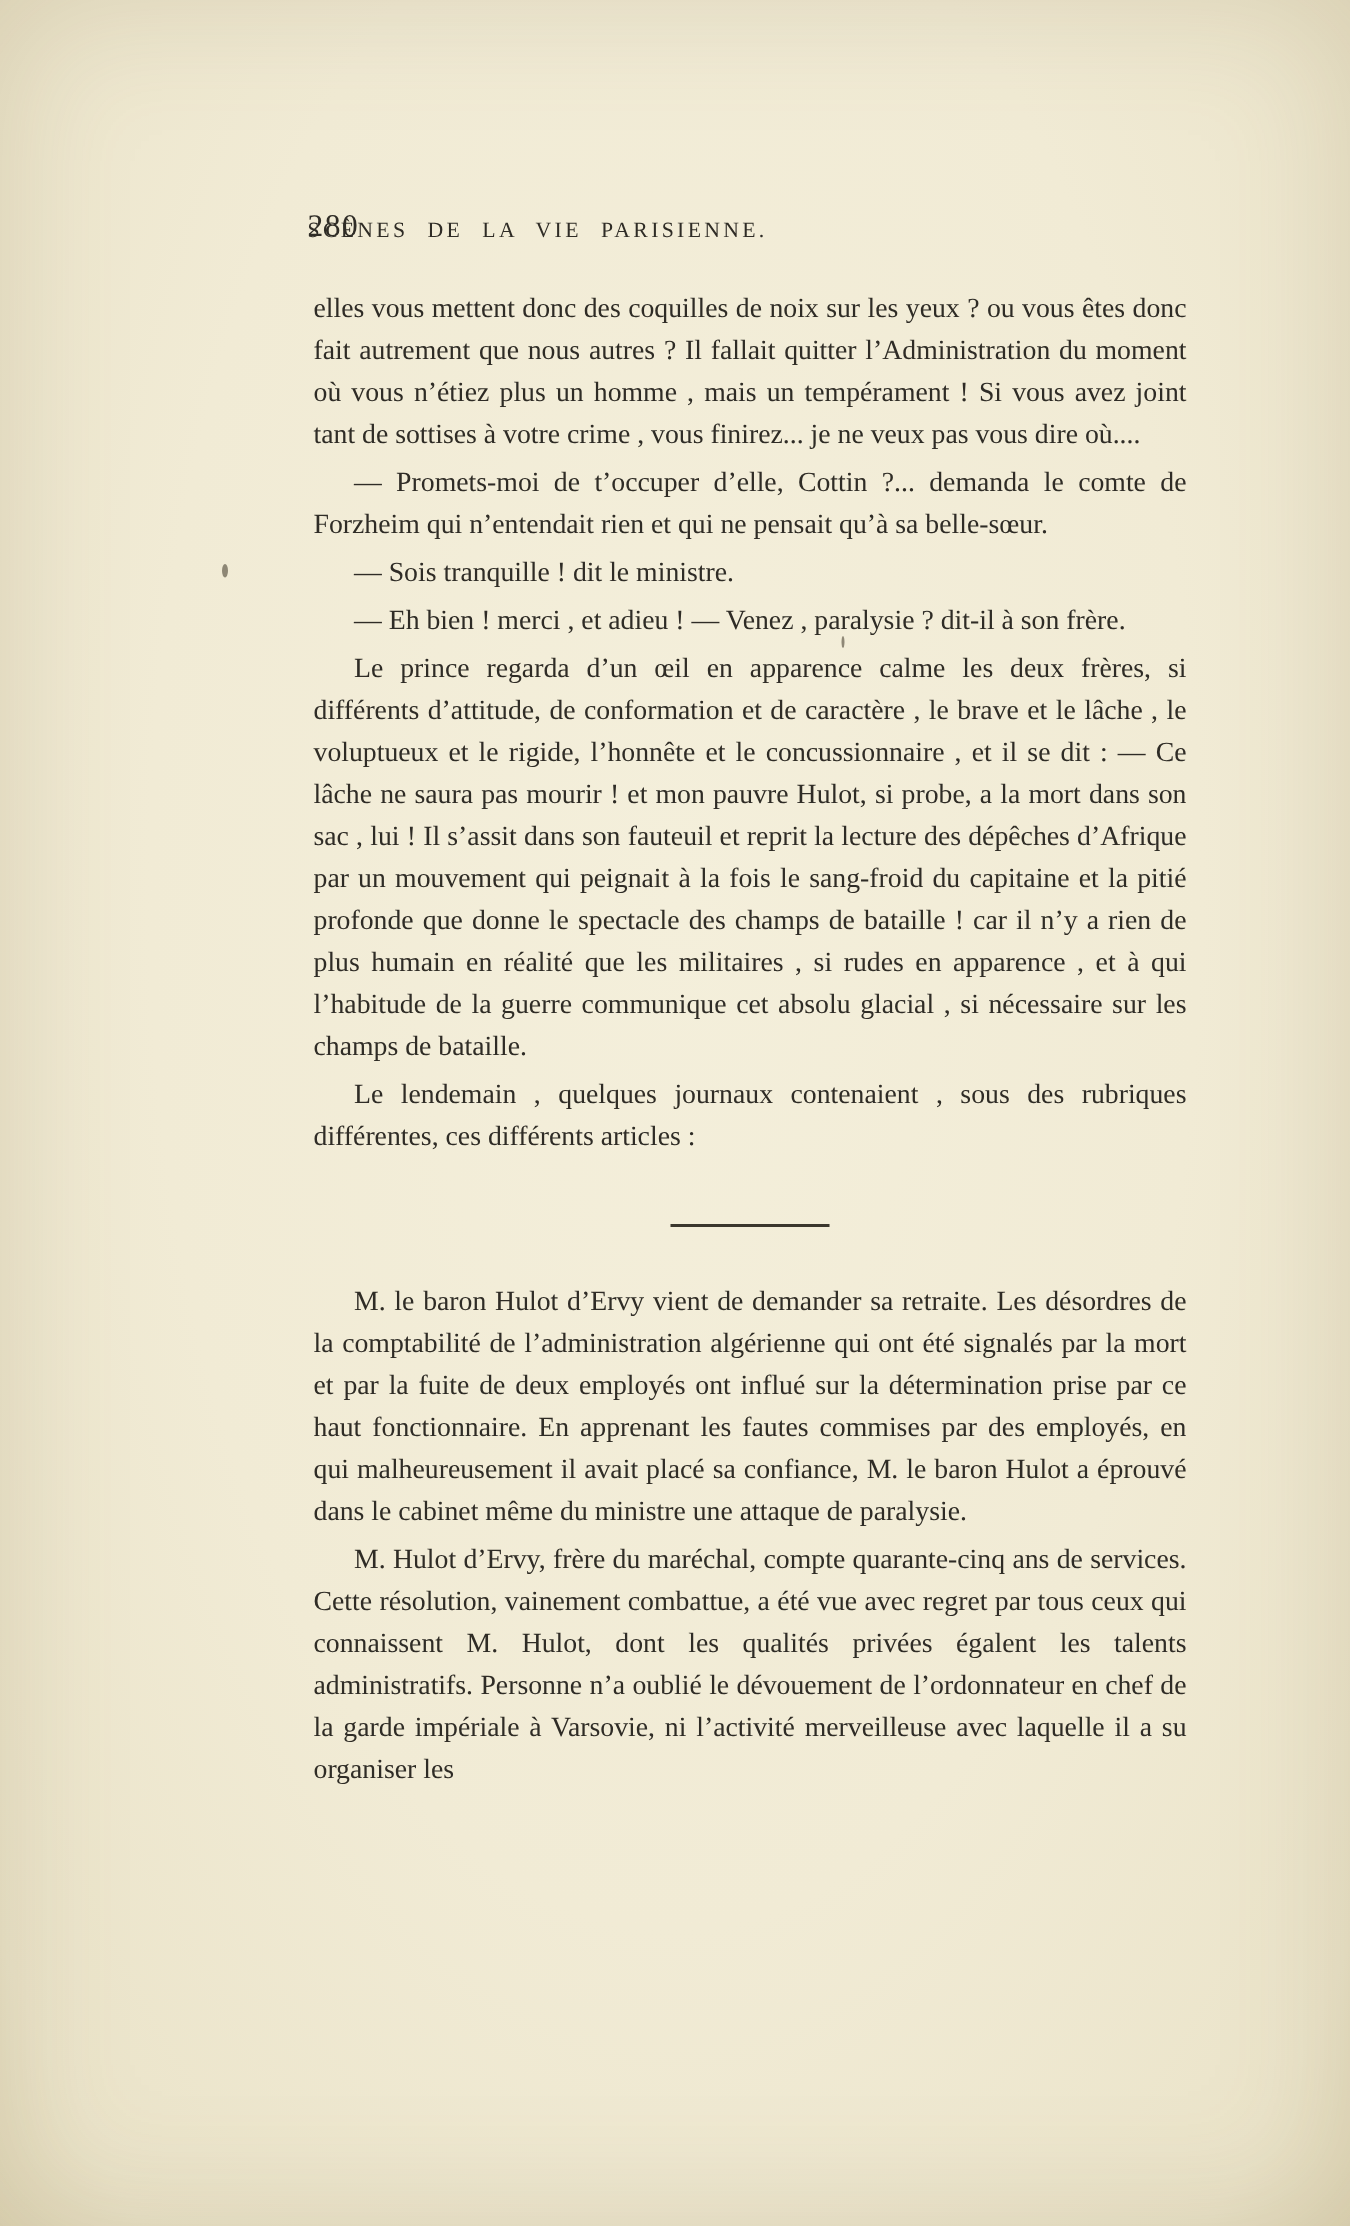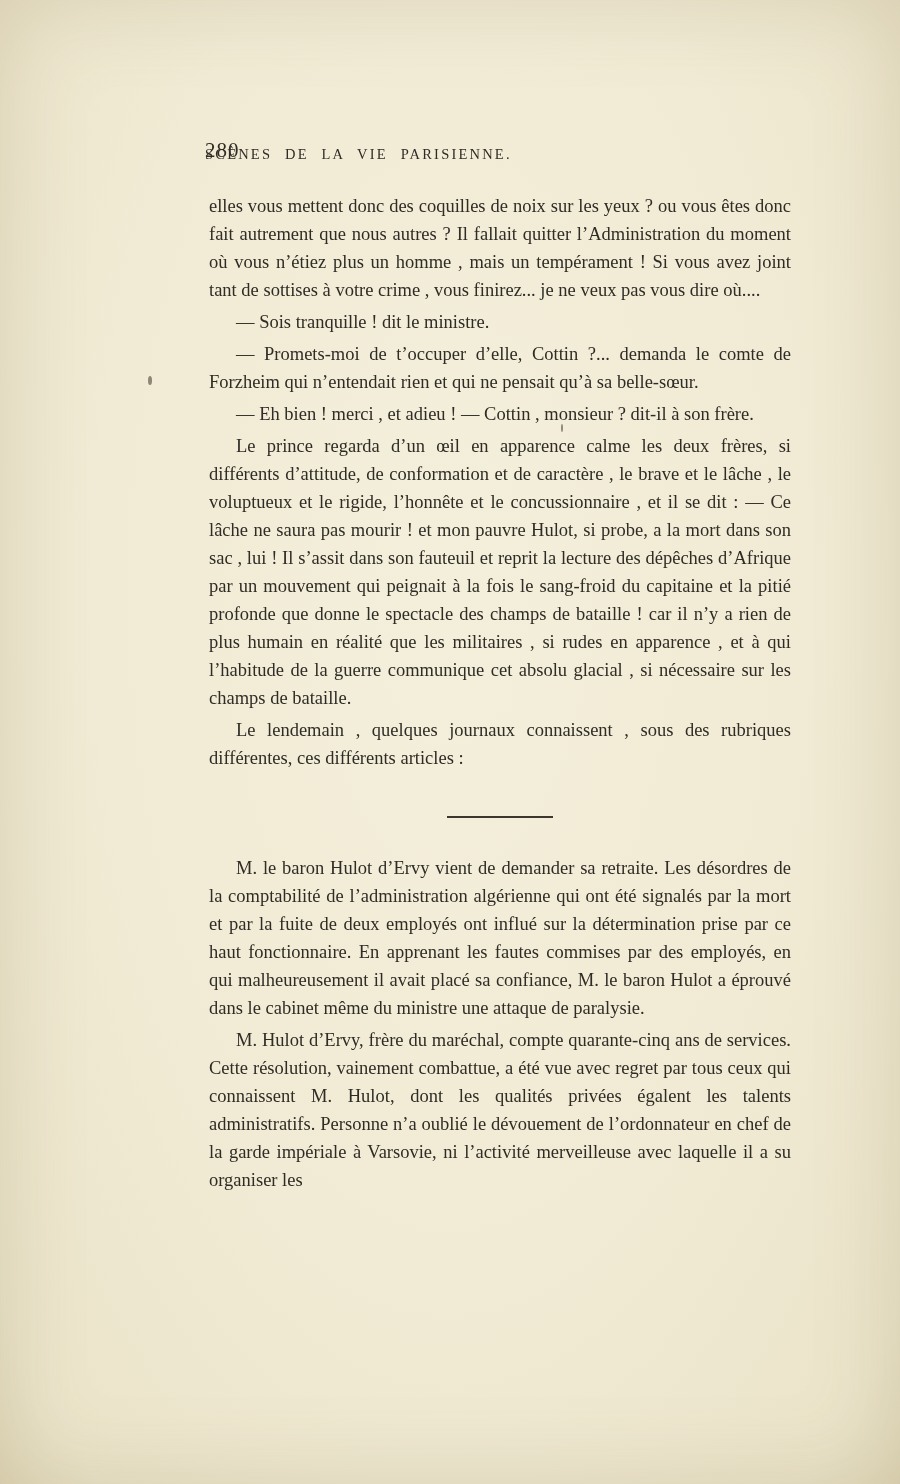--- a/index.html
+++ b/index.html
@@ -80,25 +80,25 @@
   <div class="speck speck-1"></div>
   <div class="speck speck-2"></div>
 
   <div class="header">
     <span class="pagenum">280</span>
     <span class="runtitle">SCÈNES DE LA VIE PARISIENNE.</span>
   </div>
 
   <div class="text-block">
     <p class="noindent">elles vous mettent donc des coquilles de noix sur les yeux ? ou vous êtes donc fait autrement que nous autres ? Il fallait quitter l’Administration du moment où vous n’étiez plus un homme , mais un tempérament ! Si vous avez joint tant de sottises à votre crime , vous finirez... je ne veux pas vous dire où....</p>
+    <p>— Promets-moi de t’occuper d’elle, Cottin ?... demanda le comte de Forzheim qui n’entendait rien et qui ne pensait qu’à sa belle-sœur.</p>
     <p>— Sois tranquille ! dit le ministre.</p>
-    <p>— Promets-moi de t’occuper d’elle, Cottin ?... demanda le comte de Forzheim qui n’entendait rien et qui ne pensait qu’à sa belle-sœur.</p>
-    <p>— Eh bien ! merci , et adieu ! — Cottin , monsieur ? dit-il à son frère.</p>
+    <p>— Eh bien ! merci , et adieu ! — Venez , paralysie ? dit-il à son frère.</p>
     <p>Le prince regarda d’un œil en apparence calme les deux frères, si différents d’attitude, de conformation et de caractère , le brave et le lâche , le voluptueux et le rigide, l’honnête et le concussionnaire , et il se dit : — Ce lâche ne saura pas mourir ! et mon pauvre Hulot, si probe, a la mort dans son sac , lui ! Il s’assit dans son fauteuil et reprit la lecture des dépêches d’Afrique par un mouvement qui peignait à la fois le sang-froid du capitaine et la pitié profonde que donne le spectacle des champs de bataille ! car il n’y a rien de plus humain en réalité que les militaires , si rudes en apparence , et à qui l’habitude de la guerre communique cet absolu glacial , si nécessaire sur les champs de bataille.</p>
-    <p>Le lendemain , quelques journaux connaissent , sous des rubriques différentes, ces différents articles :</p>
+    <p>Le lendemain , quelques journaux contenaient , sous des rubriques différentes, ces différents articles :</p>
 
     <div class="rule"></div>
 
     <p>M. le baron Hulot d’Ervy vient de demander sa retraite. Les désordres de la comptabilité de l’administration algérienne qui ont été signalés par la mort et par la fuite de deux employés ont influé sur la détermination prise par ce haut fonctionnaire. En apprenant les fautes commises par des employés, en qui malheureusement il avait placé sa confiance, M. le baron Hulot a éprouvé dans le cabinet même du ministre une attaque de paralysie.</p>
     <p>M. Hulot d’Ervy, frère du maréchal, compte quarante-cinq ans de services. Cette résolution, vainement combattue, a été vue avec regret par tous ceux qui connaissent M. Hulot, dont les qualités privées égalent les talents administratifs. Personne n’a oublié le dévouement de l’ordonnateur en chef de la garde impériale à Varsovie, ni l’activité merveilleuse avec laquelle il a su organiser les</p>
   </div>
 
 </div>
 
 </body></html>

